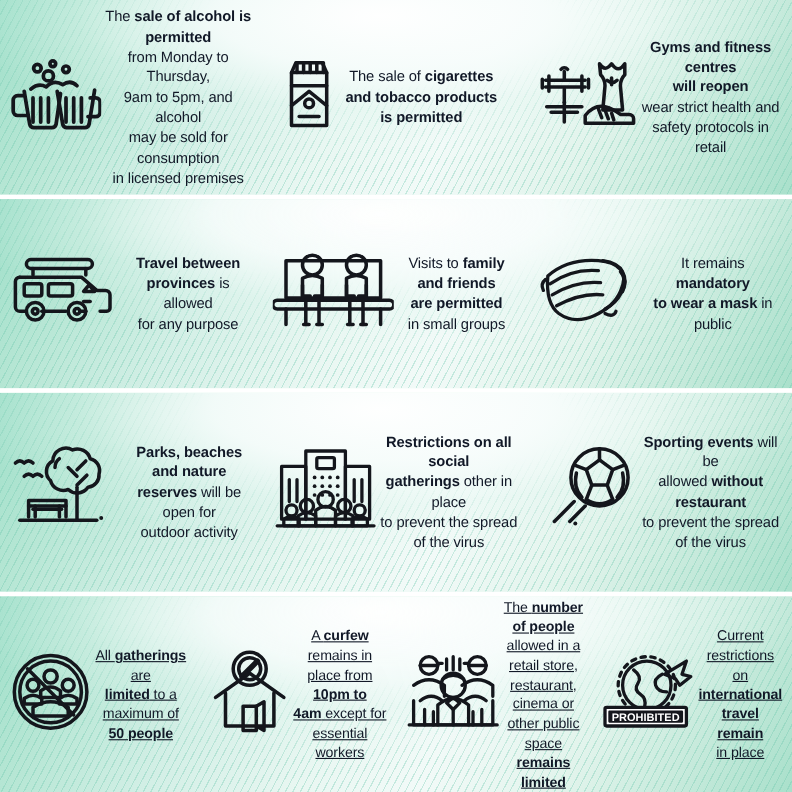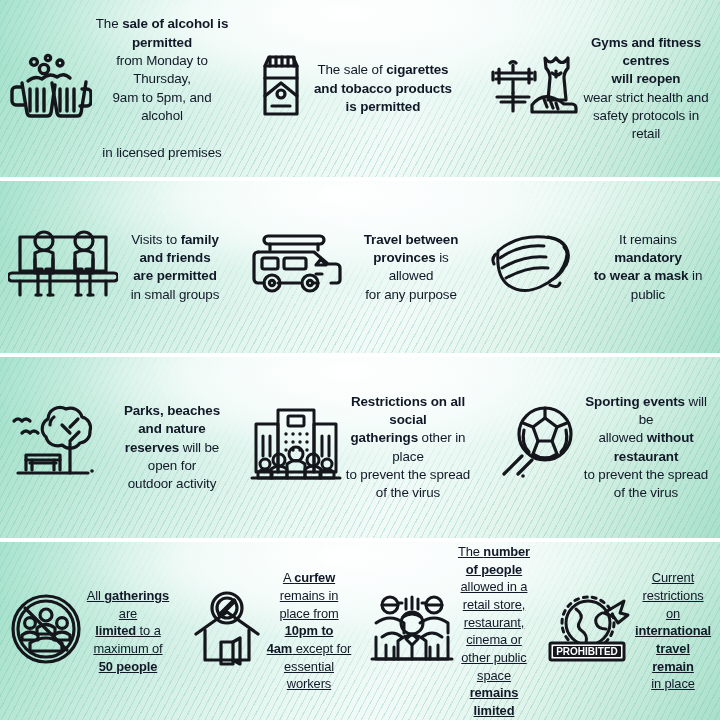--- a/index.html
+++ b/index.html
@@ -136,21 +136,21 @@
             <circle cx="52" cy="10" r="3"></circle>
           <path d="M20 28 q7 -6 14 -2 q7 -7 15 -2 q7 -5 13 1"></path>
           <path d="M14 30 l5 30 a4 4 0 0 0 4 3 h16 a4 4 0 0 0 4 -3 l4 -28"></path>
           <path d="M14 34 h-6 a4 4 0 0 0 -4 4 v10 a4 4 0 0 0 4 4 h8"></path>
           <path d="M44 30 l5 30 a4 4 0 0 0 4 3 h16 a4 4 0 0 0 4 -3 l5 -31"></path>
           <path d="M74 36 h5 a4 4 0 0 1 4 4 v9 a4 4 0 0 1 -4 4 h-7"></path>
           <path d="M22 36 v22 M29 36 v22 M36 36 v22"></path>
           <path d="M52 36 v22 M59 36 v22 M66 36 v22"></path>
         </svg>
       </div>
-      <div class="caption"><span>The </span><b>sale of alcohol is permitted</b><br><span>from Monday to Thursday,</span><br><span>9am to 5pm, and alcohol</span><br><br><span>in licensed premises</span></div>
+      <div class="caption"><span>The </span><b>sale of alcohol is permitted</b><br><span>from Monday to Thursday,</span><br><span>9am to 5pm, and alcohol</span><br><span>may be sold for consumption</span><br><span>in licensed premises</span></div>
     </div>
 
     <div class="card">
       <div class="icon-wrap">
         <svg width="66" height="70" viewBox="0 0 66 70" fill="none" stroke="#14161c" stroke-width="3.2" stroke-linecap="round" stroke-linejoin="round">
           <path d="M17 14 h32 v48 h-32 z"></path>
           <path d="M17 14 l4 -9 h24 l4 9"></path>
           <path d="M22 5 v9 M28 5 v9 M34 5 v9 M40 5 v9 M46 5 v9"></path>
           <path d="M17 26 h32"></path>
           <path d="M17 44 l16 -13 l16 13"></path>
@@ -179,41 +179,20 @@
           <path d="M56 46 l3 8 M62 47 l3 8 M68 50 l2 6"></path>
         </svg>
       </div>
       <div class="caption"><b>Gyms and fitness centres</b><br><b>will reopen</b><br><span>wear strict health and</span><br><span>safety protocols in retail</span></div>
     </div>
   </div>
 
   <div class="band-gap"></div>
 
   <div class="band row-2">
-
-    <div class="card">
-      <div class="icon-wrap">
-        <svg width="110" height="72" viewBox="0 0 110 72" fill="none" stroke="#14161c" stroke-width="3.2" stroke-linecap="round" stroke-linejoin="round">
-          <path d="M12 8 h86 v34 h-86 z"></path>
-          <path d="M4 44 h102 a3 3 0 0 1 0 8 h-102 a3 3 0 0 1 0 -8 z"></path>
-          <path d="M12 52 v14 M98 52 v14"></path>
-          <circle cx="36" cy="12" r="9"></circle>
-          <path d="M27 24 q9 -5 18 0 v20 h-18 z"></path>
-          <path d="M27 30 v10 h7 M45 30 v10 h-7"></path>
-          <path d="M30 44 v22 M42 44 v22"></path>
-          <path d="M28 66 h5 M40 66 h5"></path>
-          <circle cx="76" cy="12" r="9"></circle>
-          <path d="M67 24 q9 -5 18 0 v20 h-18 z"></path>
-          <path d="M67 30 v10 h7 M85 30 v10 h-7"></path>
-          <path d="M70 44 v22 M82 44 v22"></path>
-          <path d="M68 66 h5 M80 66 h5"></path>
-        </svg>
-      </div>
-      <div class="caption"><span>Visits to </span><b>family and friends</b><br><b>are permitted</b><br><span>in small groups</span></div>
-    </div>
 
     <div class="card">
       <div class="icon-wrap">
         <svg width="102" height="70" viewBox="0 0 102 70" fill="none" stroke="#14161c" stroke-width="3.2" stroke-linecap="round" stroke-linejoin="round">
           <rect x="16" y="6" width="60" height="8" rx="4"></rect>
           <path d="M22 14 v6 M70 14 v6"></path>
           <path d="M10 22 h56 l14 12 h8 a4 4 0 0 1 4 4 v12 a3 3 0 0 1 -3 3 h-6"></path>
           <path d="M10 22 a4 4 0 0 0 -4 4 v23 a4 4 0 0 0 4 4 h6"></path>
           <path d="M30 53 h22"></path>
           <path d="M66 53 h4"></path>
@@ -221,20 +200,41 @@
           <rect x="36" y="28" width="22" height="11" rx="2"></rect>
           <path d="M68 35 h10 l-5 -6 z" fill="none"></path>
           <path d="M68 44 h6"></path>
           <circle cx="24" cy="53" r="8"></circle>
             <circle cx="24" cy="53" r="2.6"></circle>
           <circle cx="62" cy="53" r="8"></circle>
             <circle cx="62" cy="53" r="2.6"></circle>
         </svg>
       </div>
       <div class="caption"><b>Travel between</b><br><b>provinces</b><span> is allowed</span><br><span>for any purpose</span></div>
+    </div>
+
+    <div class="card">
+      <div class="icon-wrap">
+        <svg width="110" height="72" viewBox="0 0 110 72" fill="none" stroke="#14161c" stroke-width="3.2" stroke-linecap="round" stroke-linejoin="round">
+          <path d="M12 8 h86 v34 h-86 z"></path>
+          <path d="M4 44 h102 a3 3 0 0 1 0 8 h-102 a3 3 0 0 1 0 -8 z"></path>
+          <path d="M12 52 v14 M98 52 v14"></path>
+          <circle cx="36" cy="12" r="9"></circle>
+          <path d="M27 24 q9 -5 18 0 v20 h-18 z"></path>
+          <path d="M27 30 v10 h7 M45 30 v10 h-7"></path>
+          <path d="M30 44 v22 M42 44 v22"></path>
+          <path d="M28 66 h5 M40 66 h5"></path>
+          <circle cx="76" cy="12" r="9"></circle>
+          <path d="M67 24 q9 -5 18 0 v20 h-18 z"></path>
+          <path d="M67 30 v10 h7 M85 30 v10 h-7"></path>
+          <path d="M70 44 v22 M82 44 v22"></path>
+          <path d="M68 66 h5 M80 66 h5"></path>
+        </svg>
+      </div>
+      <div class="caption"><span>Visits to </span><b>family and friends</b><br><b>are permitted</b><br><span>in small groups</span></div>
     </div>
 
     <div class="card">
       <div class="icon-wrap">
         <svg width="96" height="68" viewBox="0 0 96 68" fill="none" stroke="#14161c" stroke-width="3" stroke-linecap="round" stroke-linejoin="round">
           <path d="M10 20 q18 -16 46 -14 q14 1 20 8 q6 7 0 20 q-6 14 -24 22 q-18 8 -32 -2 q-12 -9 -10 -34 z"></path>
           <path d="M12 27 q20 -14 44 -12"></path>
           <path d="M14 37 q22 -13 44 -11"></path>
           <path d="M18 47 q22 -12 42 -10"></path>
           <path d="M60 6 q14 2 18 10 q5 9 -1 19 q-5 10 -15 15"></path>

